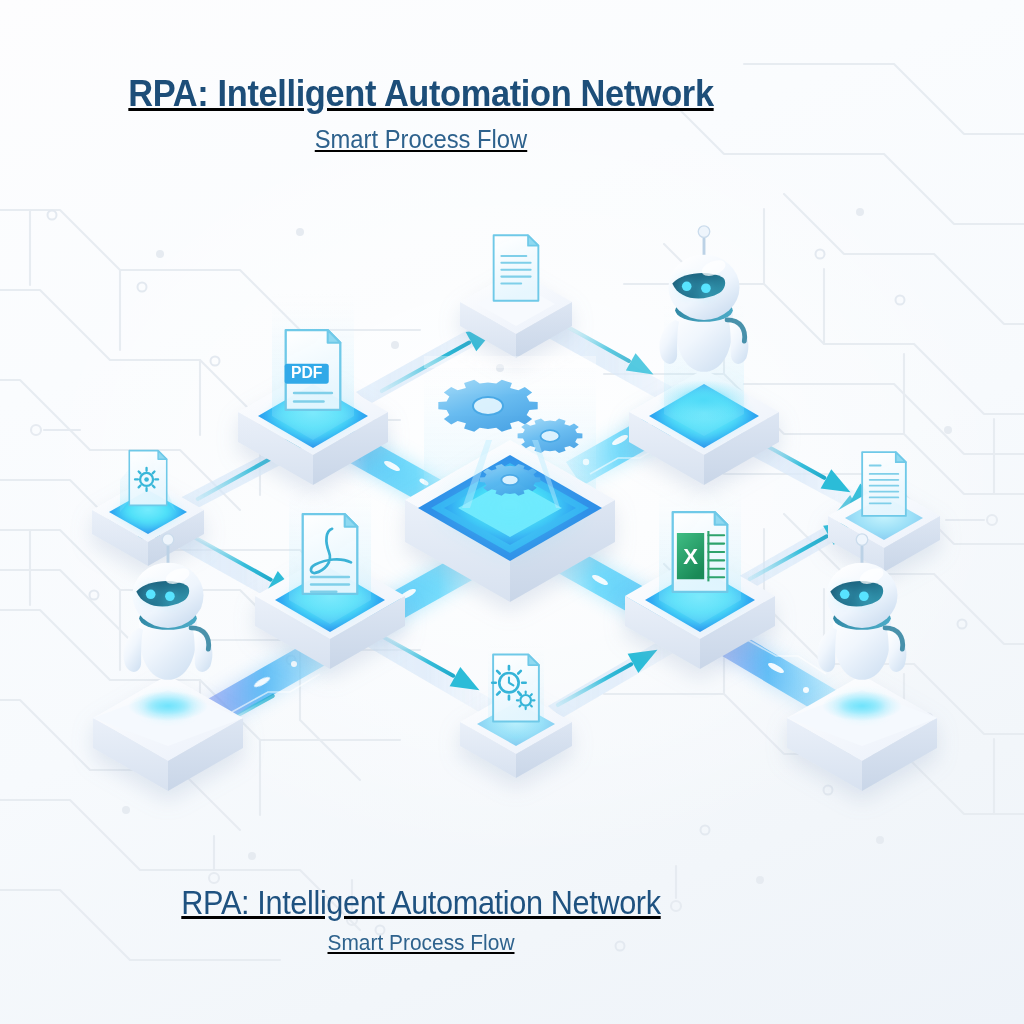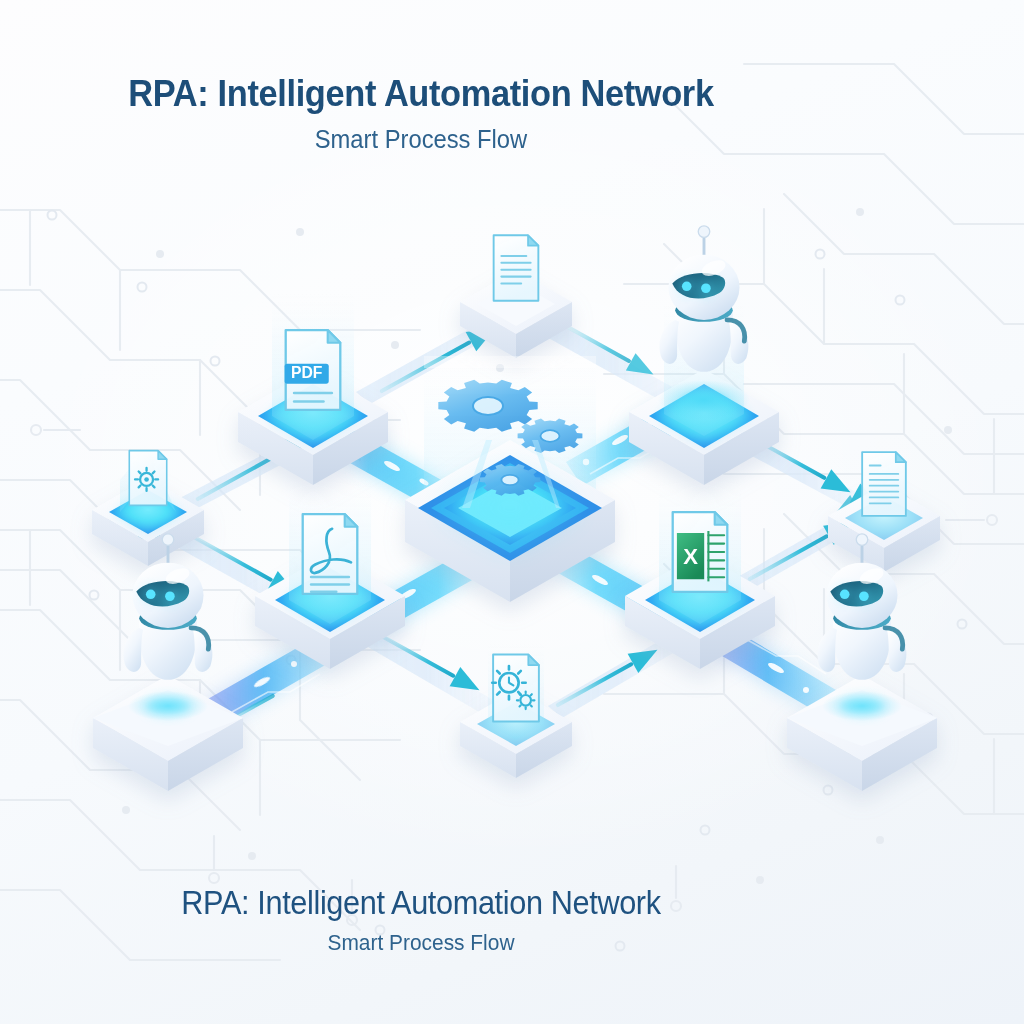--- a/index.html
+++ b/index.html
@@ -12,21 +12,21 @@
       linear-gradient(158deg, #fdfdfe 0%, #fafcfe 28%, #f7fafd 55%, #f2f6fa 80%, #eef3f9 100%);
     position:relative;
   }
 
   
   #stage { position:absolute; inset:0; }
   .layer { position:absolute; inset:0; }
   .layer svg { width:1024px; height:1024px; display:block; }
 
   
-  .title-block { position:absolute; left:0; width:842px; text-align:center; z-index:40; }
+  .title-block { position:absolute; left:0; width:842px; text-align:center; z-index:40;text-decoration:underline; }
   #title-top { top:74px; }
   #title-bottom { top:885px; }
 
   .t-main {
     color:#1d4e79;
     letter-spacing:-0.4px;
     line-height:1.1;
     white-space:nowrap;
   }
   #title-top .t-main {

